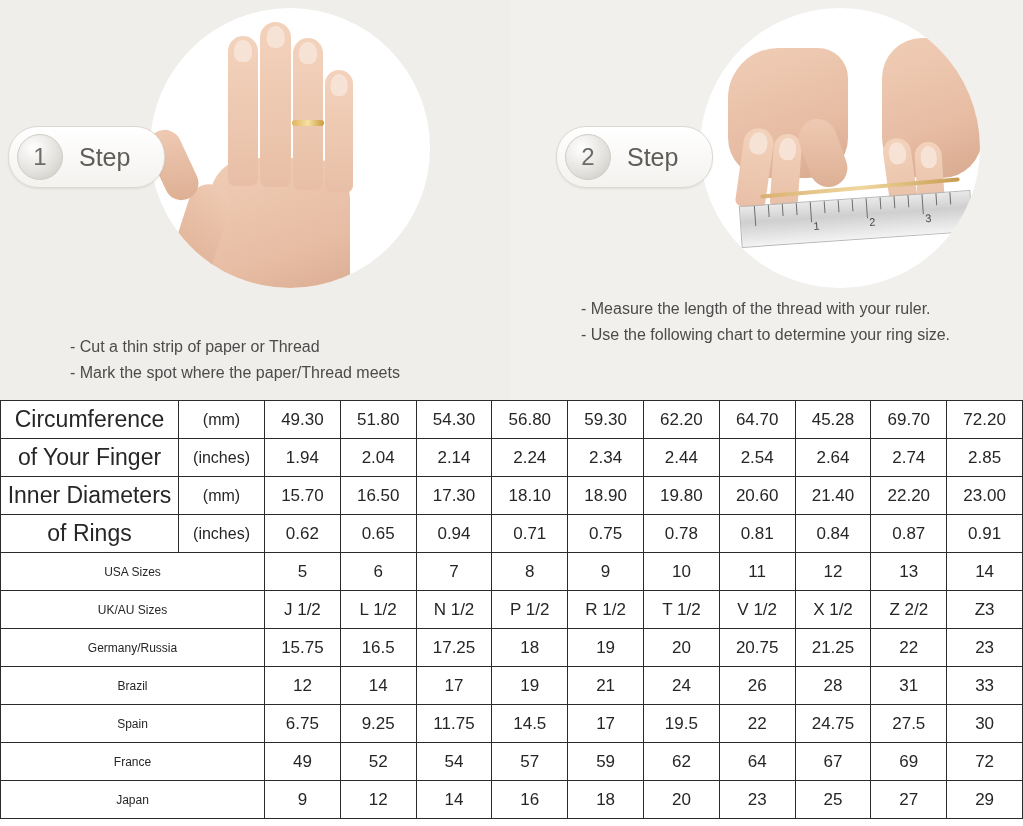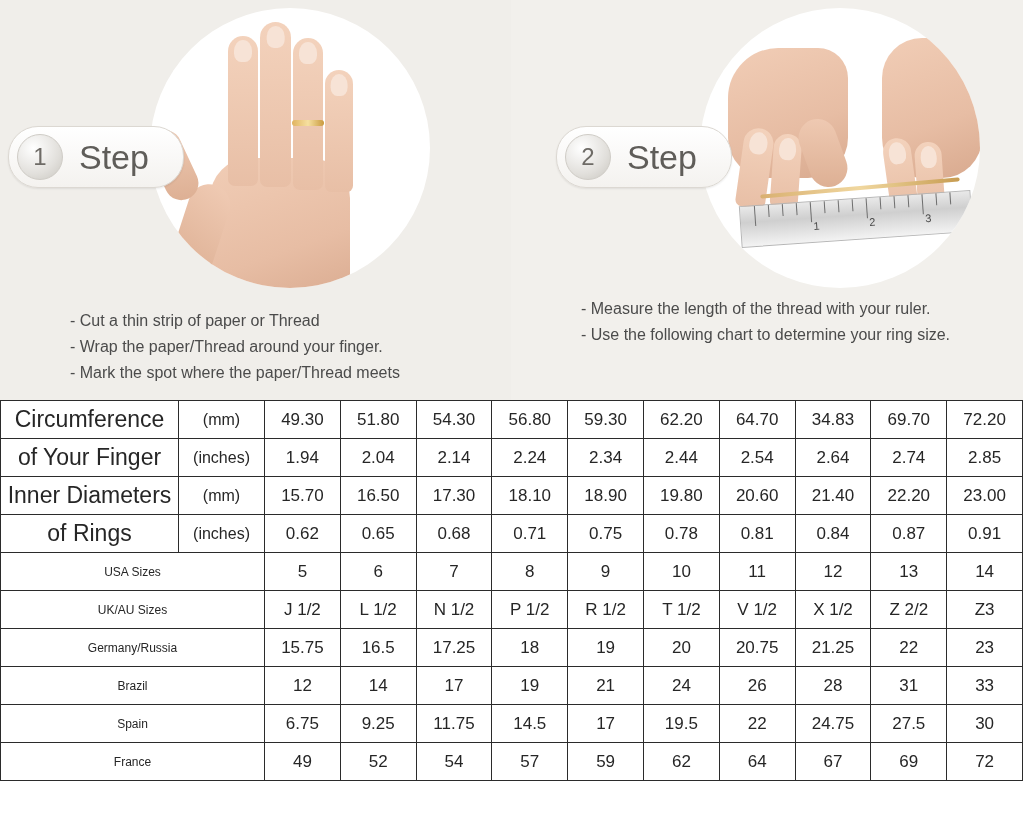--- a/index.html
+++ b/index.html
@@ -166,21 +166,21 @@
     background: radial-gradient(circle at 35% 30%, #ffffff 0%, #e2e0dc 60%, #c9c6c0 100%);
     border: 1px solid #cfccc6;
     color: #6e6b66;
     font-size: 24px;
     display: flex;
     align-items: center;
     justify-content: center;
   }
   .step-word {
     margin-left: 16px;
-    font-size: 34px;
+    font-size: 25px;
     color: #5f5d59;
   }
 
   
   .instructions {
     position: absolute;
     bottom: 14px;
     font-size: 16px;
     color: #4b4b4b;
     line-height: 26px;
@@ -265,21 +265,20 @@
         </div>
       </div>
 
       <div class="step-badge one">
         <div class="step-num">1</div>
         <div class="step-word">Step</div>
       </div>
 
       <div class="instructions one">
         <div>-  Cut a thin strip of paper or Thread</div>
-        <div>-  Wrap the paper/Thread around your finger.</div>
         <div>-  Mark the spot where the paper/Thread meets</div>
       </div>
     </div>
 
     <div class="panel-divider"></div>
 
     <div class="step-panel right">
 
       <div class="photo-circle two" style="left:189px; top:8px;">
         <div class="hand-wrap">
@@ -359,21 +358,21 @@
         <tr>
           <td class="label-center" rowspan="1">Circumference</td>
           <td class="unit">(mm)</td>
           <td class="shaded">49.30</td>
           <td class="shaded">51.80</td>
           <td class="shaded">54.30</td>
           <td class="shaded">56.80</td>
           <td class="shaded">59.30</td>
           <td class="shaded">62.20</td>
           <td class="shaded">64.70</td>
-          <td class="shaded">34.83</td>
+          <td class="shaded">45.28</td>
           <td class="shaded">69.70</td>
           <td class="shaded">72.20</td>
         </tr>
 
         <tr>
           <td class="label-center">of Your Finger</td>
           <td class="unit">(inches)</td>
           <td>1.94</td>
           <td>2.04</td>
           <td>2.14</td>
@@ -399,21 +398,21 @@
           <td>21.40</td>
           <td>22.20</td>
           <td>23.00</td>
         </tr>
 
         <tr>
           <td class="label-center">of Rings</td>
           <td class="unit">(inches)</td>
           <td>0.62</td>
           <td>0.65</td>
-          <td>0.68</td>
+          <td>0.94</td>
           <td>0.71</td>
           <td>0.75</td>
           <td>0.78</td>
           <td>0.81</td>
           <td>0.84</td>
           <td>0.87</td>
           <td>0.91</td>
         </tr>
 
         <tr>
@@ -493,17 +492,30 @@
           <td>54</td>
           <td>57</td>
           <td>59</td>
           <td>62</td>
           <td>64</td>
           <td>67</td>
           <td>69</td>
           <td>72</td>
         </tr>
 
+        <tr>
+          <td class="label-left" colspan="2">Japan</td>
+          <td>9</td>
+          <td>12</td>
+          <td>14</td>
+          <td>16</td>
+          <td>18</td>
+          <td>20</td>
+          <td>23</td>
+          <td>25</td>
+          <td>27</td>
+          <td>29</td>
+        </tr>
       </tbody>
     </table>
   </div>
 
 </div>
 
 </body></html>

